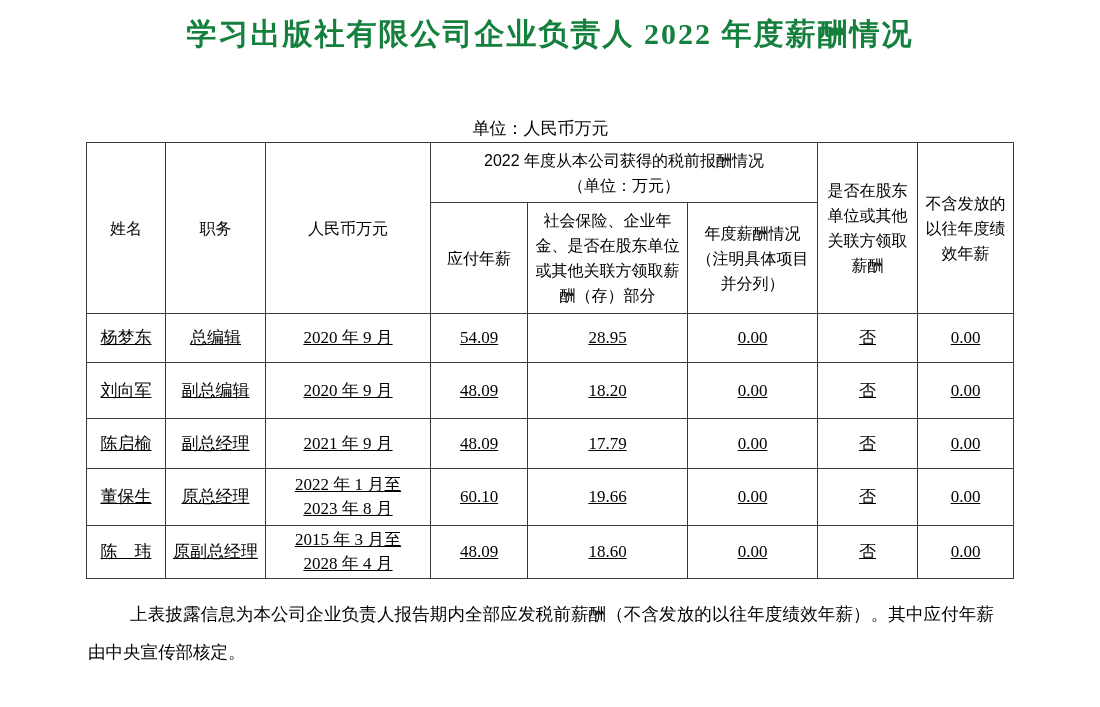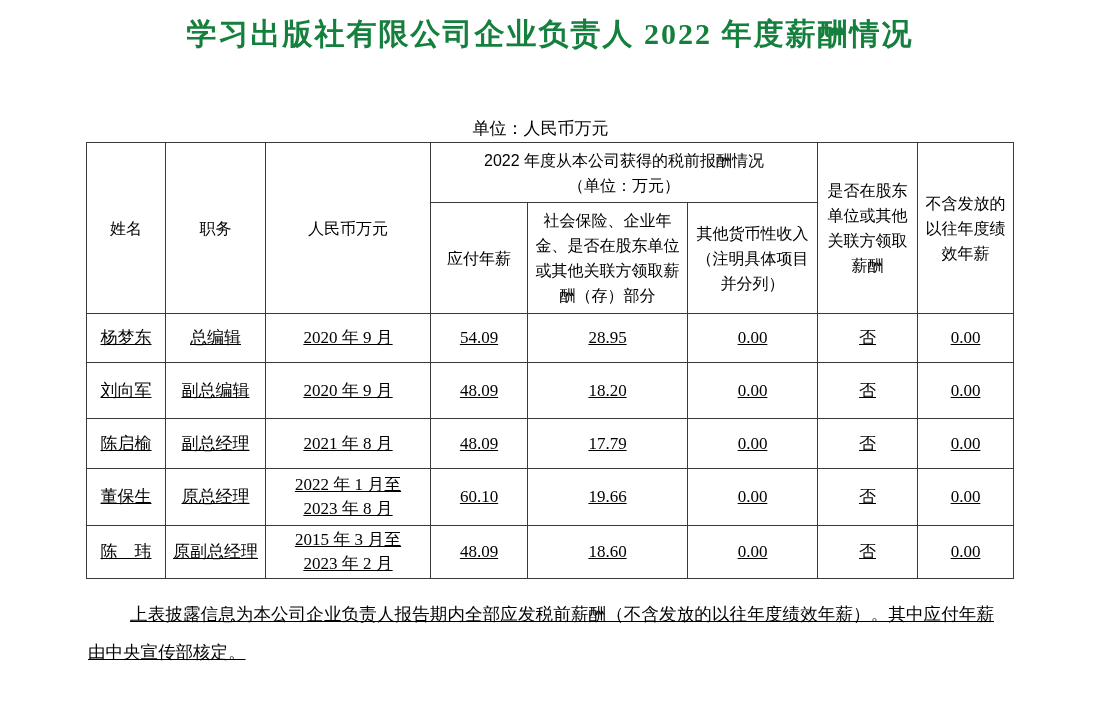--- a/index.html
+++ b/index.html
@@ -55,21 +55,20 @@
   .r0{height:49px;} .r1{height:56px;} .r2{height:50px;} .r3{height:57px;} .r4{height:50px;}
   .line{display:block;}
   .line:empty{display:none;}
   .footnote{
     margin:16px 56px 0 88px;
     width:906px;
     font-size:17.5px;
     line-height:38px;
     text-indent:42px;
     text-align:justify;
-    text-decoration:underline;
   }
 </style>
 </head>
 <body>
 
 <h1 class="title">学习出版社有限公司企业负责人 2022 年度薪酬情况</h1>
 
 <div class="unit-note">单位：人民币万元</div>
 
 <table class="salary">
@@ -91,21 +90,21 @@
       <th colspan="3">
         <span class="line">2022 年度从本公司获得的税前报酬情况</span>
         <span class="line">（单位：万元）</span>
       </th>
       <th rowspan="2">是否在股东单位或其他关联方领取薪酬</th>
       <th rowspan="2">不含发放的以往年度绩效年薪</th>
     </tr>
     <tr class="hr2">
       <th>应付年薪</th>
       <th>社会保险、企业年金、是否在股东单位或其他关联方领取薪酬（存）部分</th>
-      <th>其他货币性收入（注明具体项目并分列）</th>
+      <th>年度薪酬情况（注明具体项目并分列）</th>
     </tr>
   </thead>
   <tbody>
     <tr class="r0">
       <td>杨梦东</td>
       <td>总编辑</td>
       <td>
         <span class="line">2020 年 9 月</span>
 
       </td>
@@ -125,21 +124,21 @@
       <td>48.09</td>
       <td>18.20</td>
       <td>0.00</td>
       <td>否</td>
       <td>0.00</td>
     </tr>
     <tr class="r2">
       <td>陈启榆</td>
       <td>副总经理</td>
       <td>
-        <span class="line">2021 年 8 月</span>
+        <span class="line">2021 年 9 月</span>
 
       </td>
       <td>48.09</td>
       <td>17.79</td>
       <td>0.00</td>
       <td>否</td>
       <td>0.00</td>
     </tr>
     <tr class="r3">
       <td>董保生</td>
@@ -152,21 +151,21 @@
       <td>19.66</td>
       <td>0.00</td>
       <td>否</td>
       <td>0.00</td>
     </tr>
     <tr class="r4">
       <td>陈　玮</td>
       <td>原副总经理</td>
       <td>
         <span class="line">2015 年 3 月至</span>
-        <span class="line">2023 年 2 月</span>
+        <span class="line">2028 年 4 月</span>
       </td>
       <td>48.09</td>
       <td>18.60</td>
       <td>0.00</td>
       <td>否</td>
       <td>0.00</td>
     </tr>
   </tbody>
 </table>
 

